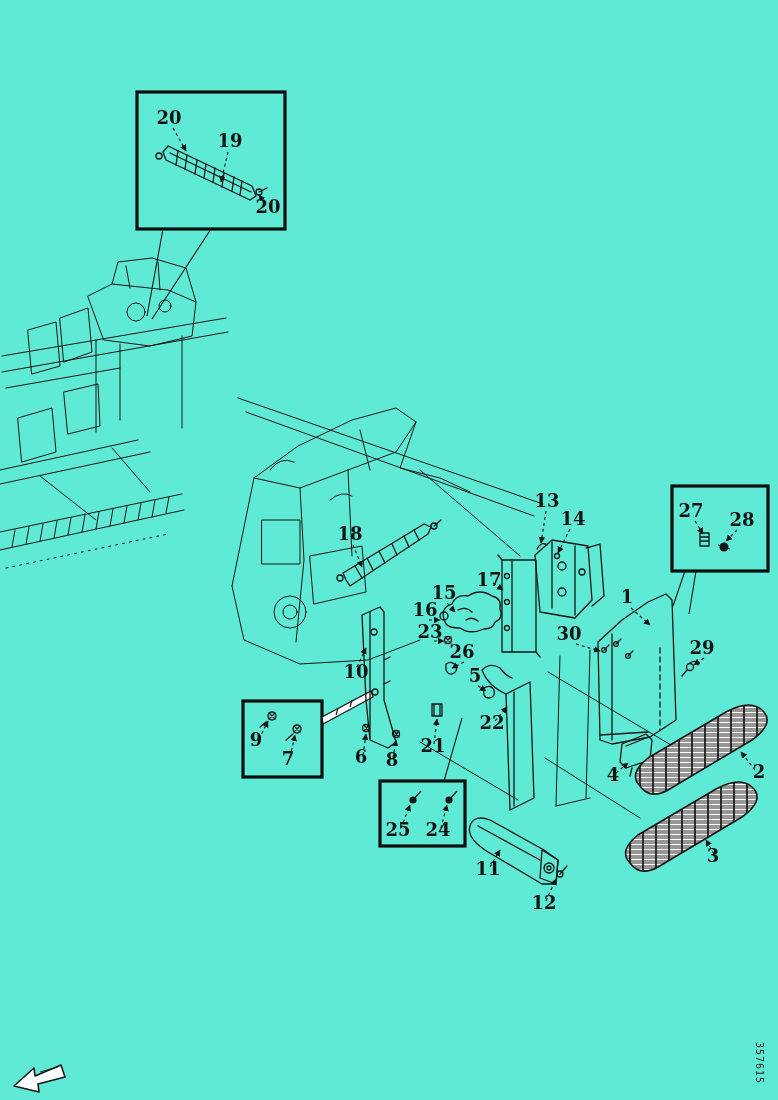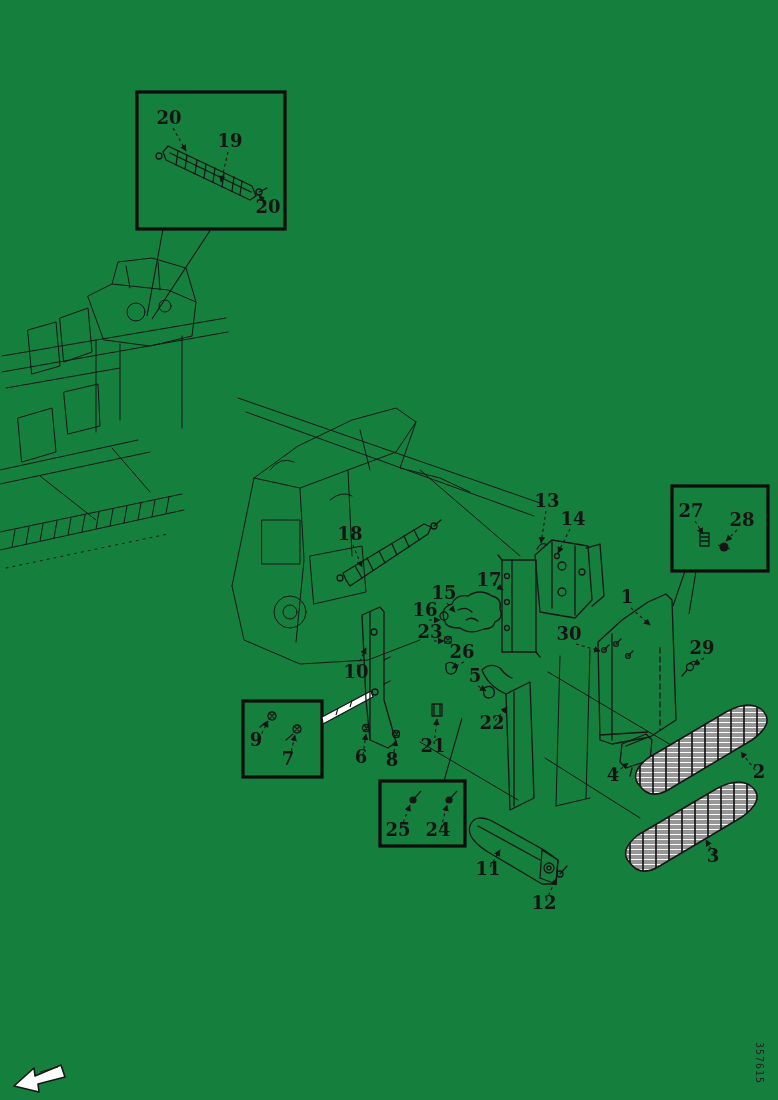--- a/index.html
+++ b/index.html
@@ -1,16 +1,16 @@
 <!DOCTYPE html>
 <html><head>
 <meta charset="utf-8">
 <style>
   html,body{margin:0;padding:0;background:#ffffff;}
-  .page{position:relative;width:778px;height:1100px;background:#15803d;overflow:hidden;
+  .page{position:relative;width:778px;height:1100px;background:#5eead4;overflow:hidden;
         font-family:"DejaVu Serif", serif;text-decoration:underline;}
   svg{position:absolute;left:0;top:0;}
   .sketch path, .sketch line, .sketch circle, .sketch rect, .sketch ellipse{
     fill:none;stroke:#161616;stroke-width:1;stroke-linecap:round;stroke-linejoin:round;}
   .part path, .part line, .part circle, .part rect, .part ellipse{
     fill:none;stroke:#161616;stroke-width:1.3;stroke-linecap:round;stroke-linejoin:round;}
   .insetbox{fill:none;stroke:#0d0d0d;stroke-width:3.2;}
   .leader{fill:none;stroke:#161616;stroke-width:1.1;stroke-dasharray:3 3;}
   .leadsolid{fill:none;stroke:#161616;stroke-width:1.1;}
   .callout{font-family:"DejaVu Serif", serif;font-weight:700;font-size:18px;fill:#141414;}

